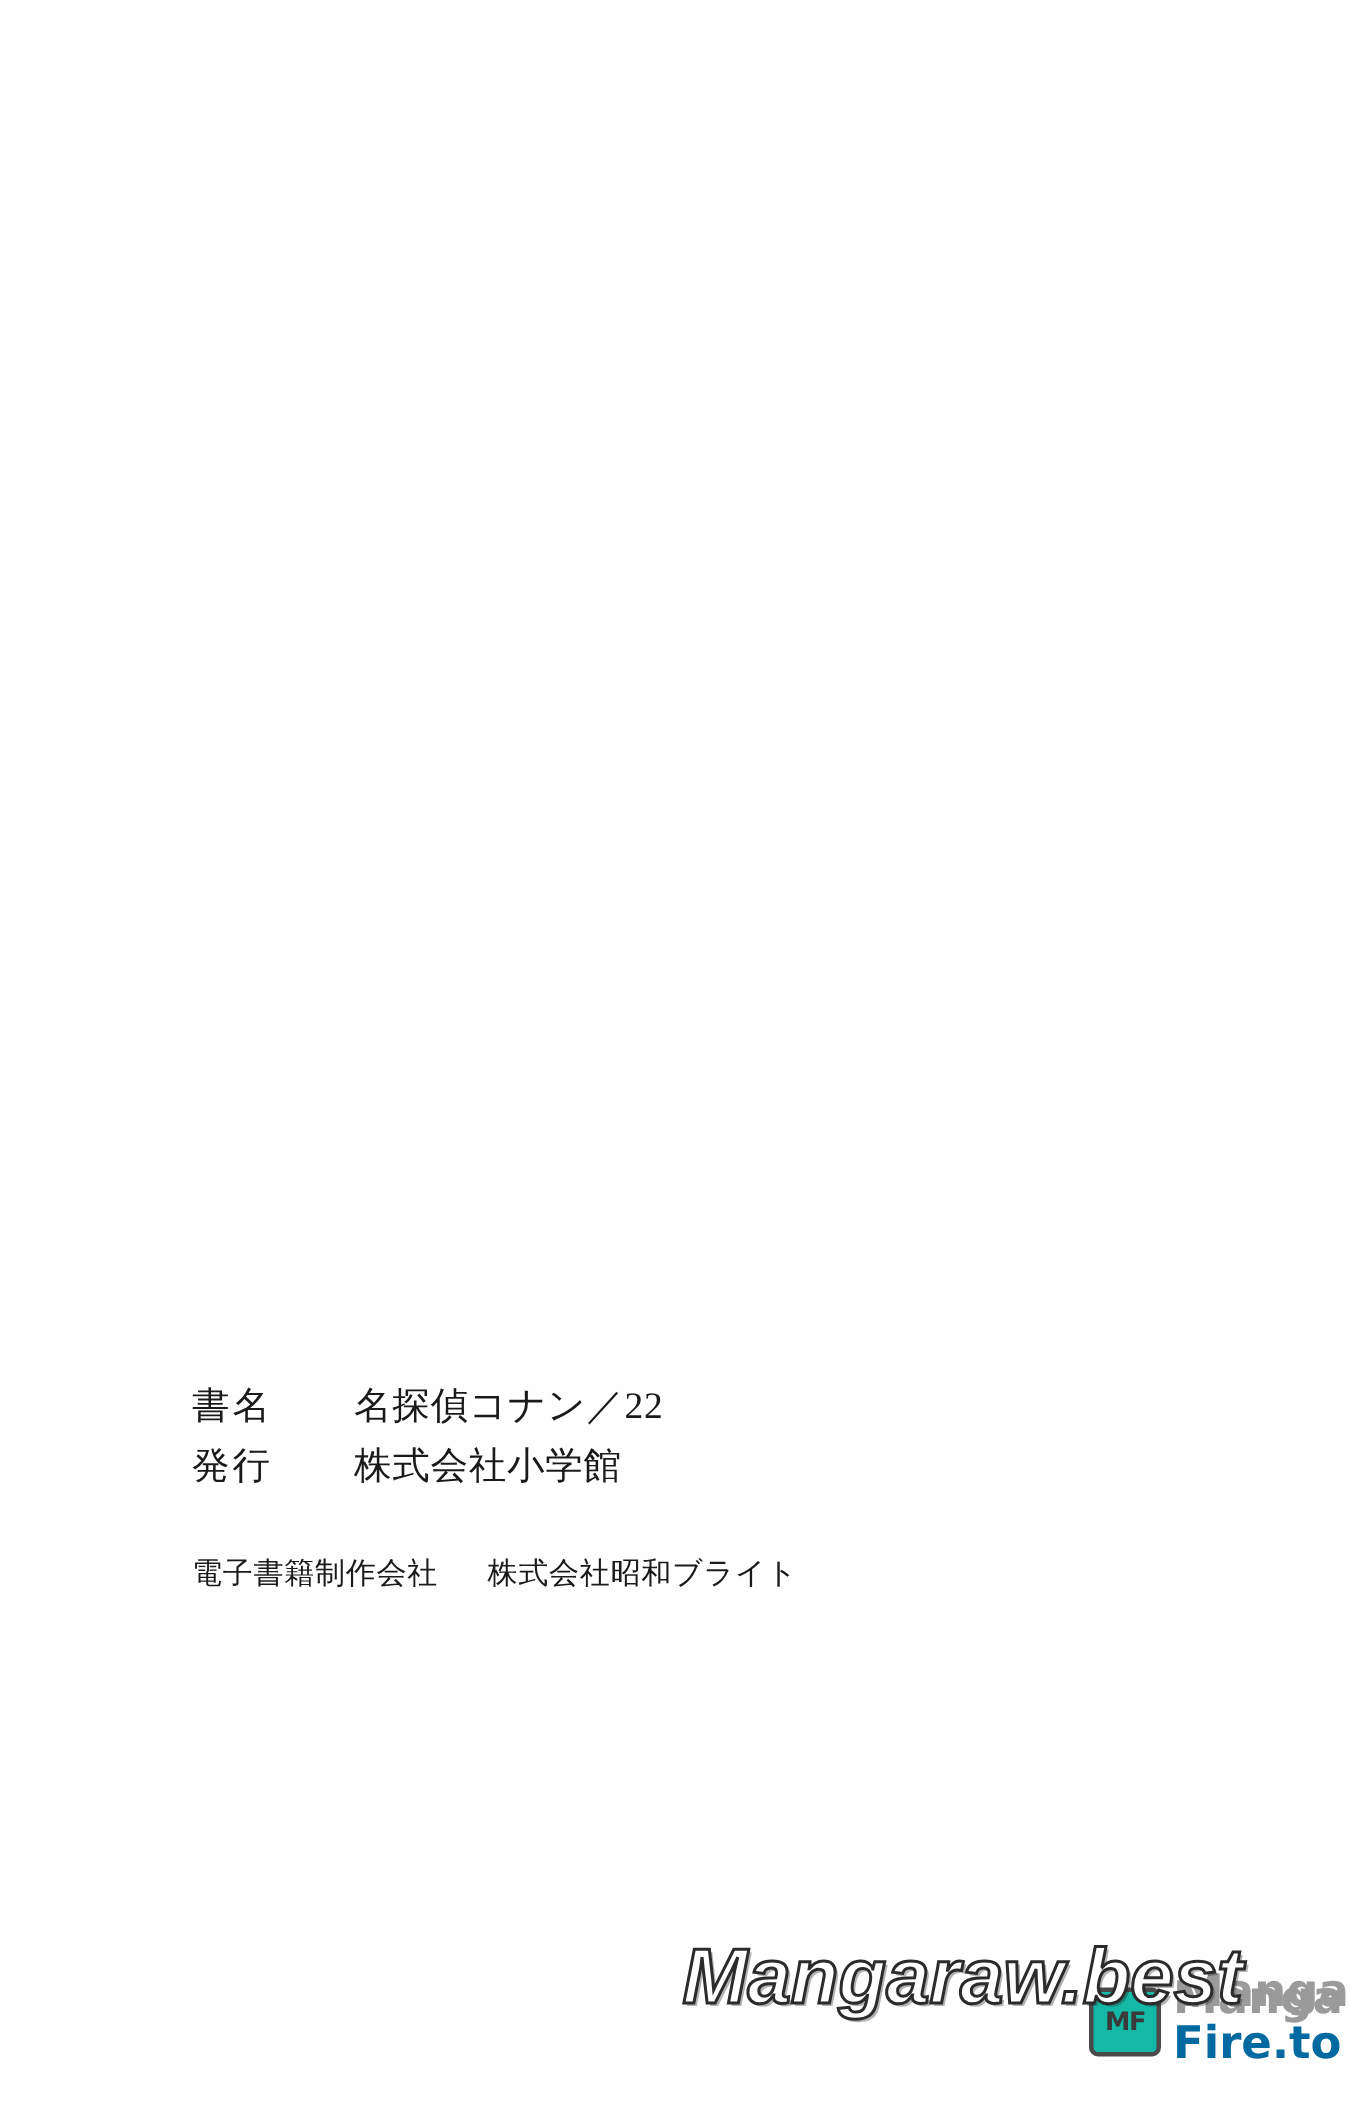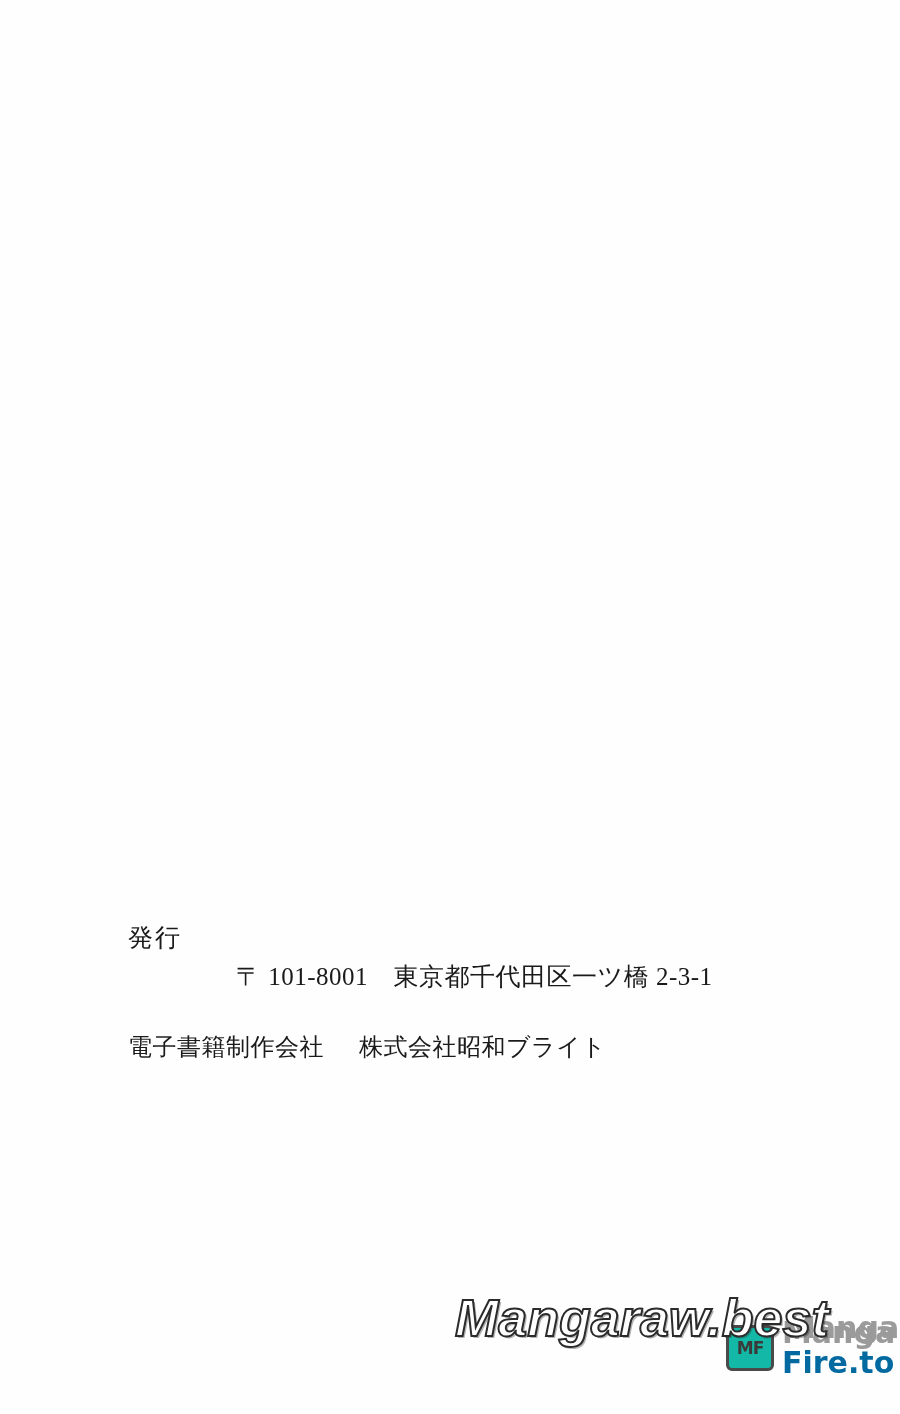--- a/index.html
+++ b/index.html
@@ -55,21 +55,21 @@
   .colophon-sub {
     margin-left: 108px;
     font-size: 25px;
     letter-spacing: 0.5px;
     white-space: nowrap;
     margin-top: 2px;
   }
 
   .colophon-footer {
     margin-top: 38px;
-    font-size: 24px;
+    font-size: 20px;
     letter-spacing: 0.5px;
     white-space: nowrap;
   }
 
   .spacer-wide {
     display: inline-block;
     width: 22px;
   }
 
   
@@ -147,27 +147,31 @@
     user-select: none;
   }
 </style>
 </head>
 <body>
 
 <div class="page">
 
   <div class="colophon">
 
+    <div class="colophon-row">
+      <span class="colophon-label">書名</span>
+      <span class="colophon-value">名探偵コナン／22</span>
+    </div>
 
 
     <div class="colophon-row">
       <span class="colophon-label">発行</span>
+      <span class="colophon-value">株式会社小学館</span>
     </div>
 
-    <div class="colophon-sub">〒 101-8001　東京都千代田区一ツ橋 2-3-1</div>
 
     <div class="colophon-footer">
       <span>電子書籍制作会社</span>
       <span class="spacer-wide"></span>
       <span>株式会社昭和ブライト</span>
     </div>
 
   </div>
 
   <div class="wm-behind">Manga</div>

